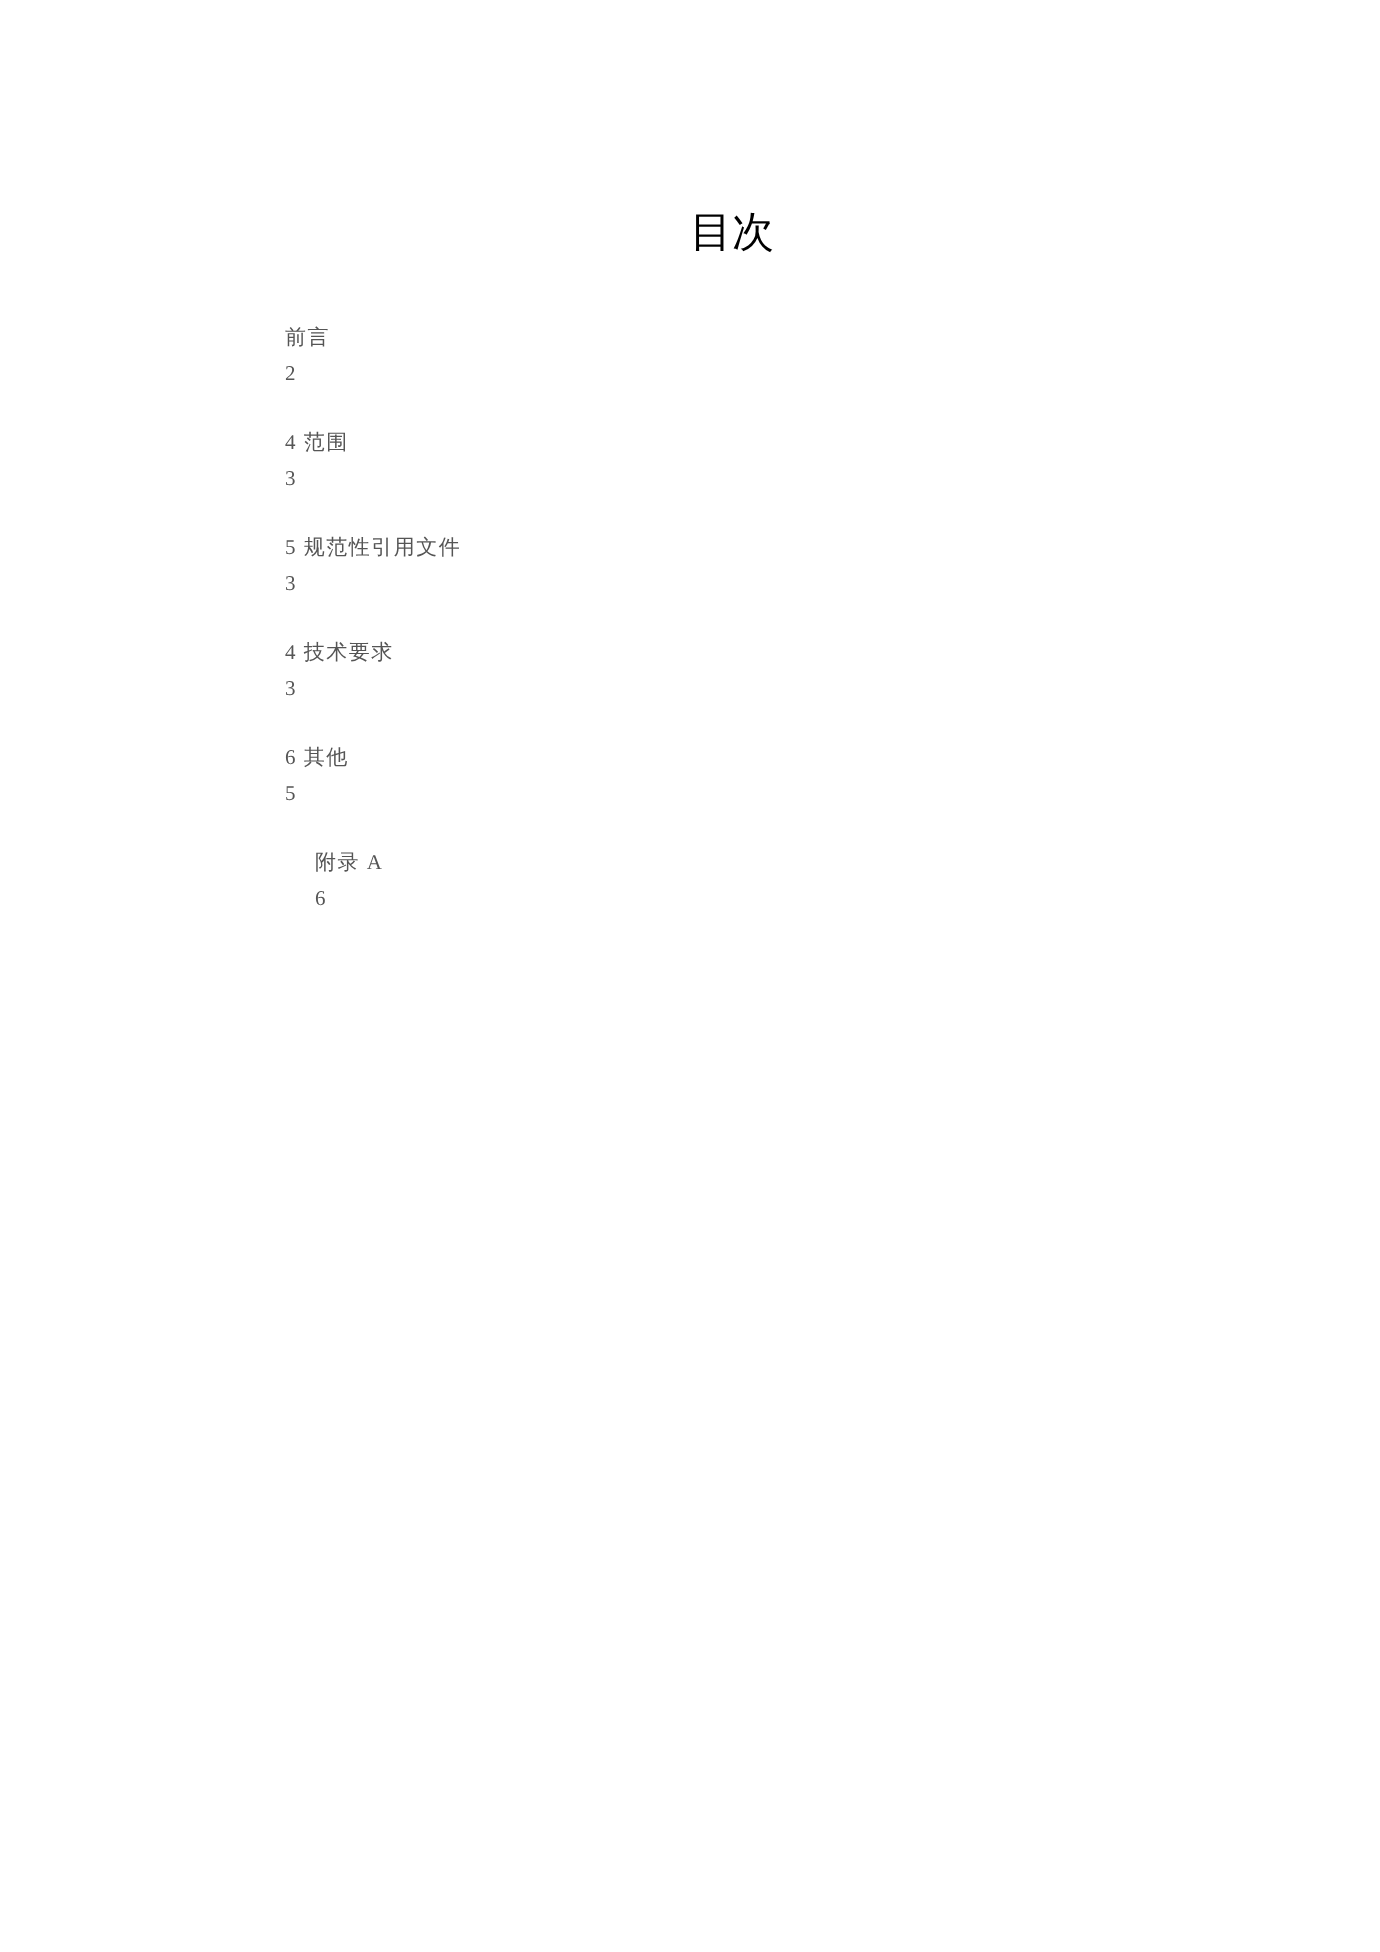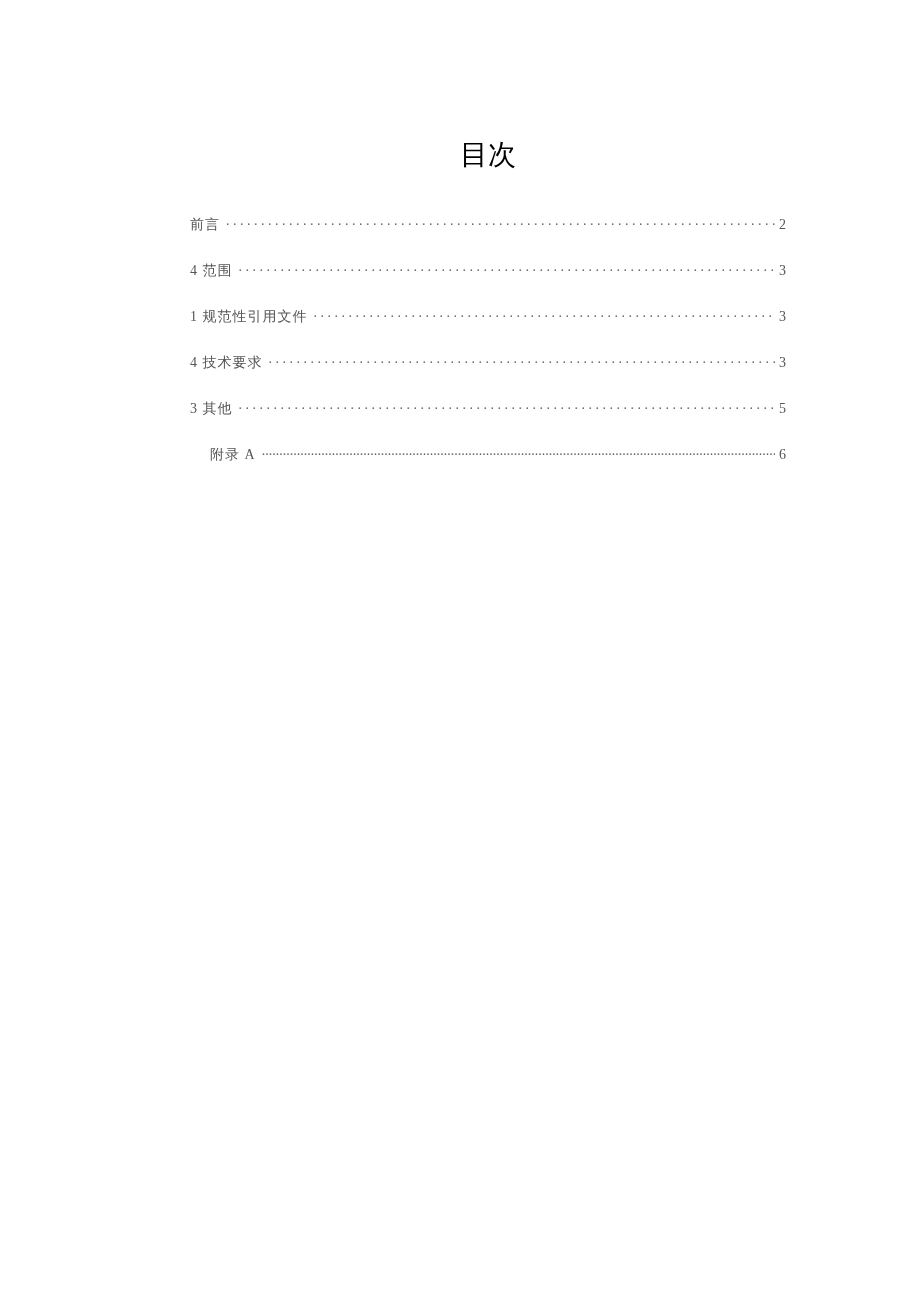--- a/index.html
+++ b/index.html
@@ -26,20 +26,21 @@
       font-family: "SimHei", "黑体", sans-serif;
     }
     .toc-entry {
       display: flex;
       align-items: baseline;
       font-size: 14px;
       color: #555;
       margin-bottom: 20px;
       white-space: nowrap;
       overflow: hidden;
+      flex-direction: column;
     }
     .toc-entry .label {
       flex-shrink: 0;
       letter-spacing: 1px;
     }
     .toc-entry .leader {
       flex: 1;
       overflow: hidden;
       margin: 0 2px;
       position: relative;
@@ -79,33 +80,33 @@
     <span class="page-num">2</span>
   </div>
 
   <div class="toc-entry">
     <span class="label">4 范围</span>
     <span class="leader"></span>
     <span class="page-num">3</span>
   </div>
 
   <div class="toc-entry">
-    <span class="label">1 规范性引用文件</span>
+    <span class="label">5 规范性引用文件</span>
     <span class="leader"></span>
     <span class="page-num">3</span>
   </div>
 
   <div class="toc-entry">
     <span class="label">4 技术要求</span>
     <span class="leader"></span>
     <span class="page-num">3</span>
   </div>
 
   <div class="toc-entry">
-    <span class="label">3 其他</span>
+    <span class="label">6 其他</span>
     <span class="leader"></span>
     <span class="page-num">5</span>
   </div>
 
   <div class="toc-entry dense">
     <span class="label">附录 A</span>
     <span class="leader"></span>
     <span class="page-num">6</span>
   </div>
 </div>

